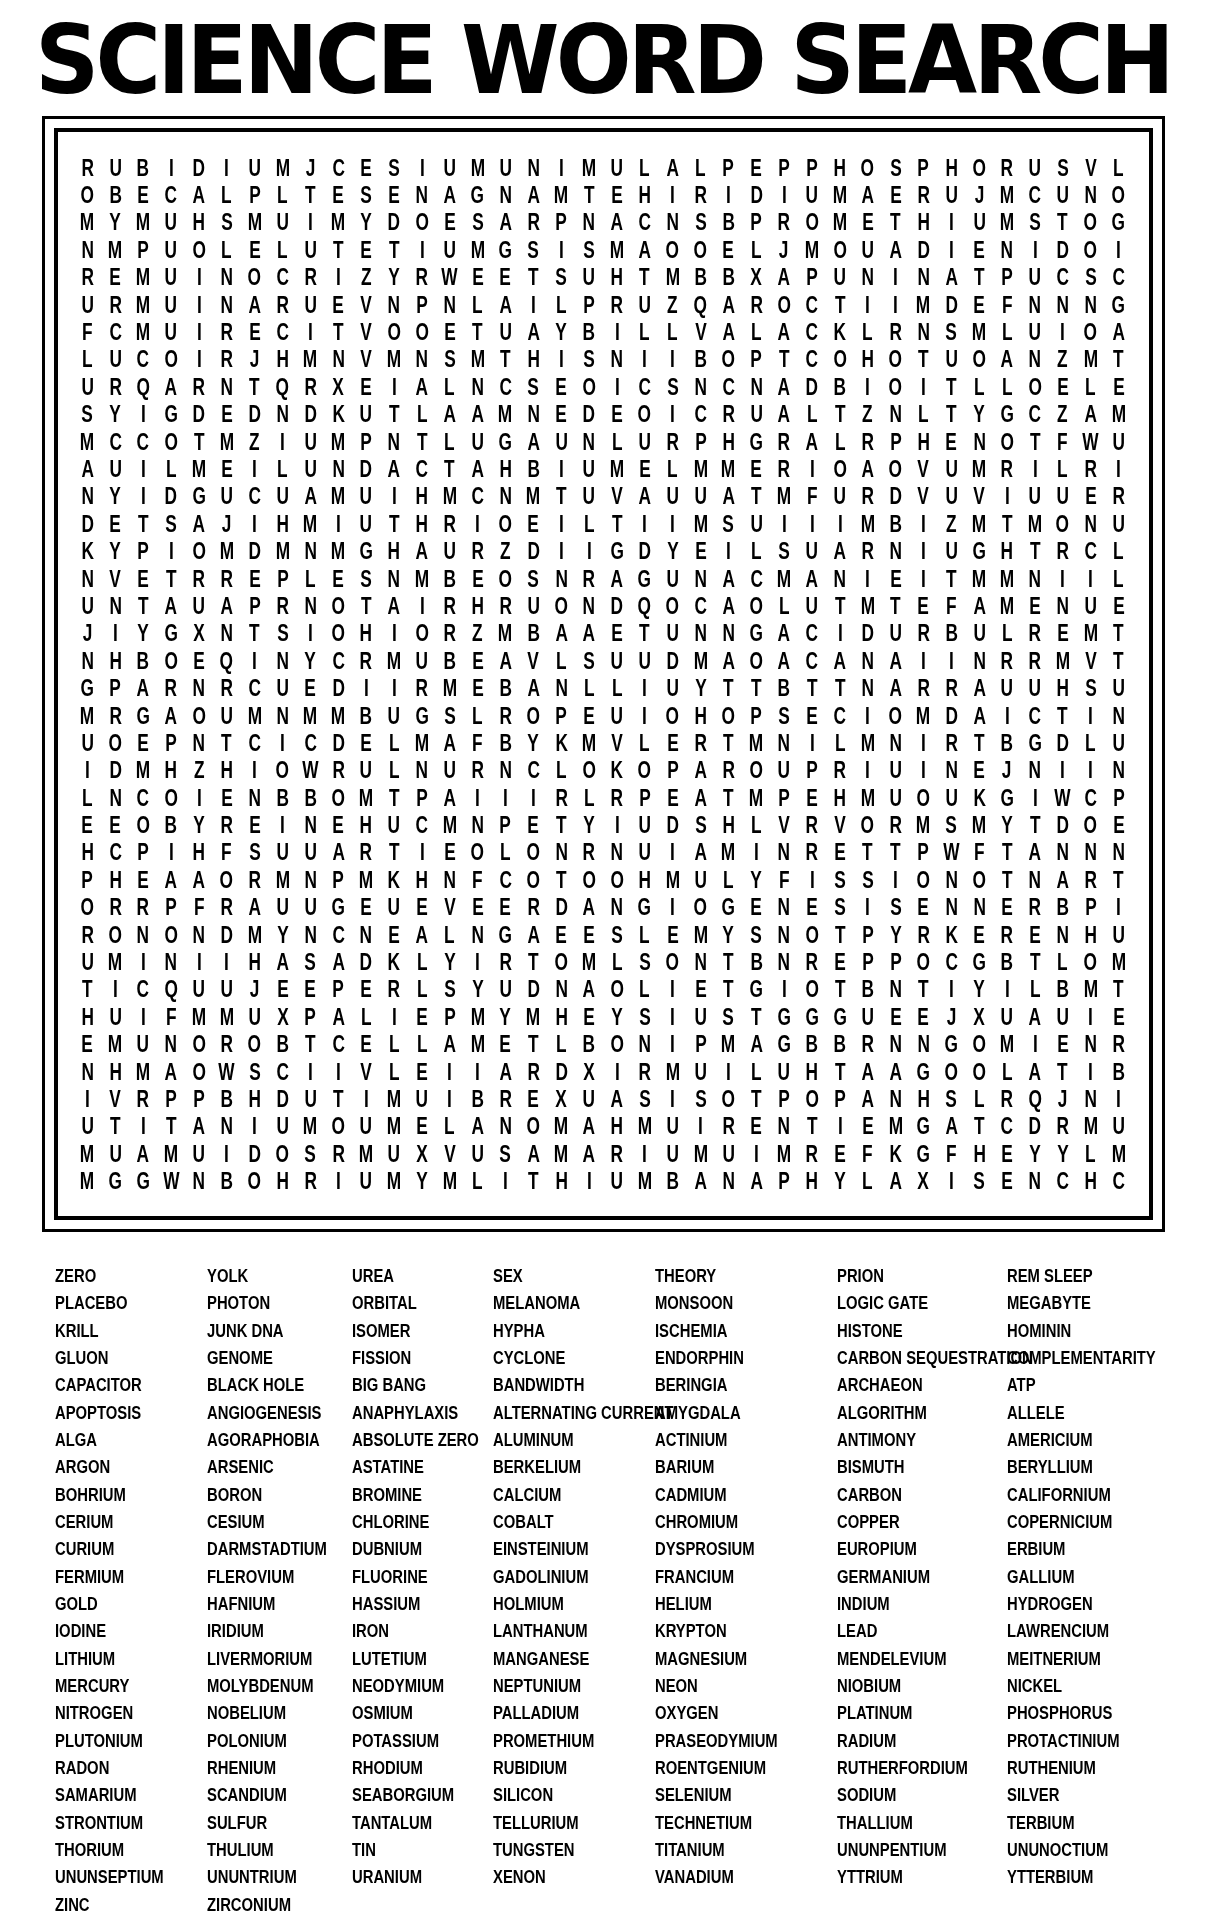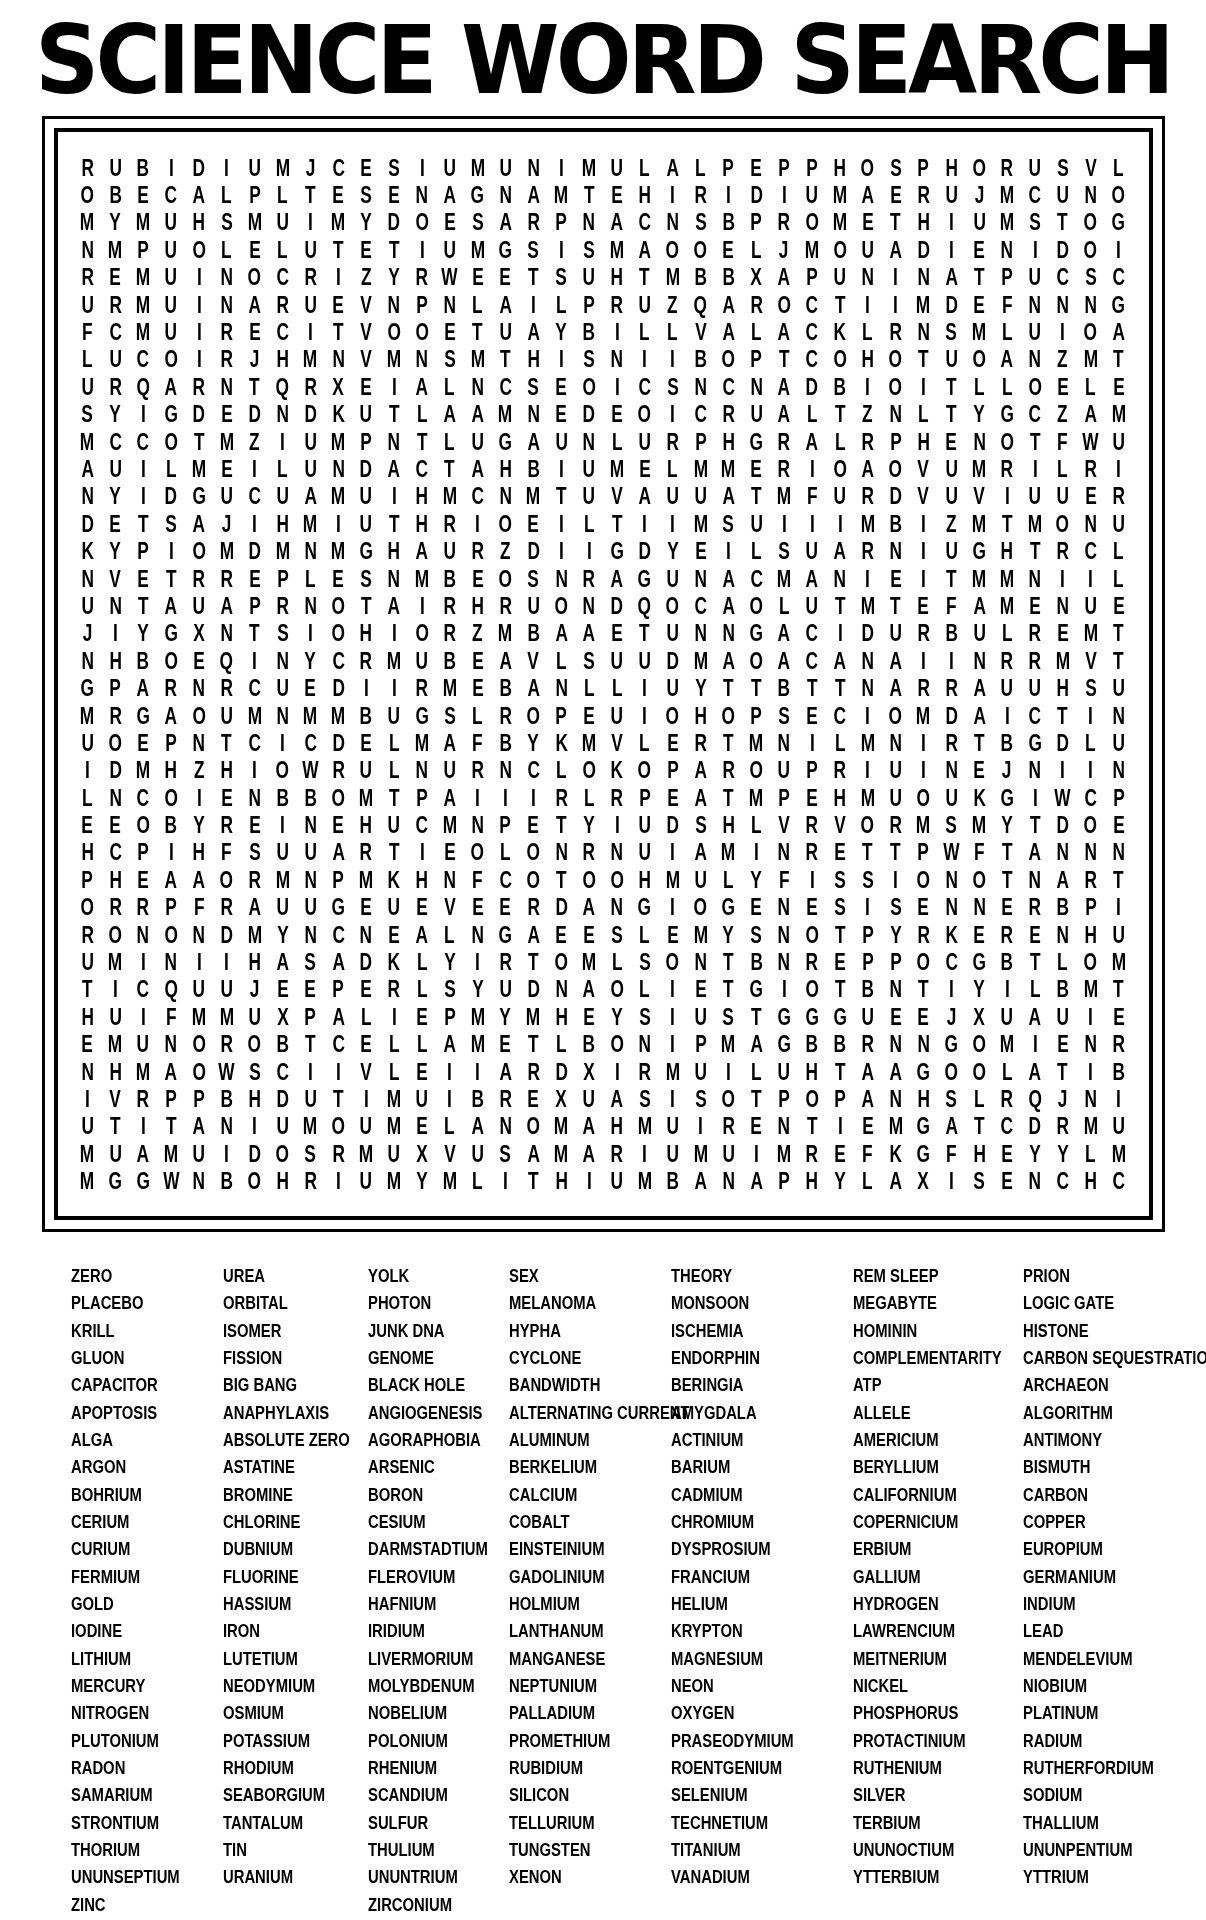--- a/index.html
+++ b/index.html
@@ -49,21 +49,21 @@
     font-weight:bold; font-size:24px; line-height:1;
   }
   .cell > span {
     display:inline-block;
     transform:scaleX(0.72);
     transform-origin:50% 50%;
   }
 
   
   .word-list {
-    margin:30px 0 0 71px;
+    margin:30px 0 0 55px;
     display:grid;
     grid-template-columns:152px 145px 141px 162px 182px 170px 199px;
     align-items:start;
   }
   .word-col { display:block; }
   .word {
     font-weight:bold;
     font-size:19px;
     line-height:27.35px;
     white-space:nowrap;
@@ -4436,45 +4436,20 @@
       <div class="word">NITROGEN</div>
       <div class="word">PLUTONIUM</div>
       <div class="word">RADON</div>
       <div class="word">SAMARIUM</div>
       <div class="word">STRONTIUM</div>
       <div class="word">THORIUM</div>
       <div class="word">UNUNSEPTIUM</div>
       <div class="word">ZINC</div>
     </div>
     <div class="word-col">
-      <div class="word">UREA</div>
-      <div class="word">ORBITAL</div>
-      <div class="word">ISOMER</div>
-      <div class="word">FISSION</div>
-      <div class="word">BIG BANG</div>
-      <div class="word">ANAPHYLAXIS</div>
-      <div class="word">ABSOLUTE ZERO</div>
-      <div class="word">ASTATINE</div>
-      <div class="word">BROMINE</div>
-      <div class="word">CHLORINE</div>
-      <div class="word">DUBNIUM</div>
-      <div class="word">FLUORINE</div>
-      <div class="word">HASSIUM</div>
-      <div class="word">IRON</div>
-      <div class="word">LUTETIUM</div>
-      <div class="word">NEODYMIUM</div>
-      <div class="word">OSMIUM</div>
-      <div class="word">POTASSIUM</div>
-      <div class="word">RHODIUM</div>
-      <div class="word">SEABORGIUM</div>
-      <div class="word">TANTALUM</div>
-      <div class="word">TIN</div>
-      <div class="word">URANIUM</div>
-    </div>
-    <div class="word-col">
       <div class="word">YOLK</div>
       <div class="word">PHOTON</div>
       <div class="word">JUNK DNA</div>
       <div class="word">GENOME</div>
       <div class="word">BLACK HOLE</div>
       <div class="word">ANGIOGENESIS</div>
       <div class="word">AGORAPHOBIA</div>
       <div class="word">ARSENIC</div>
       <div class="word">BORON</div>
       <div class="word">CESIUM</div>
@@ -4485,20 +4460,45 @@
       <div class="word">LIVERMORIUM</div>
       <div class="word">MOLYBDENUM</div>
       <div class="word">NOBELIUM</div>
       <div class="word">POLONIUM</div>
       <div class="word">RHENIUM</div>
       <div class="word">SCANDIUM</div>
       <div class="word">SULFUR</div>
       <div class="word">THULIUM</div>
       <div class="word">UNUNTRIUM</div>
       <div class="word">ZIRCONIUM</div>
+    </div>
+    <div class="word-col">
+      <div class="word">UREA</div>
+      <div class="word">ORBITAL</div>
+      <div class="word">ISOMER</div>
+      <div class="word">FISSION</div>
+      <div class="word">BIG BANG</div>
+      <div class="word">ANAPHYLAXIS</div>
+      <div class="word">ABSOLUTE ZERO</div>
+      <div class="word">ASTATINE</div>
+      <div class="word">BROMINE</div>
+      <div class="word">CHLORINE</div>
+      <div class="word">DUBNIUM</div>
+      <div class="word">FLUORINE</div>
+      <div class="word">HASSIUM</div>
+      <div class="word">IRON</div>
+      <div class="word">LUTETIUM</div>
+      <div class="word">NEODYMIUM</div>
+      <div class="word">OSMIUM</div>
+      <div class="word">POTASSIUM</div>
+      <div class="word">RHODIUM</div>
+      <div class="word">SEABORGIUM</div>
+      <div class="word">TANTALUM</div>
+      <div class="word">TIN</div>
+      <div class="word">URANIUM</div>
     </div>
     <div class="word-col">
       <div class="word">SEX</div>
       <div class="word">MELANOMA</div>
       <div class="word">HYPHA</div>
       <div class="word">CYCLONE</div>
       <div class="word">BANDWIDTH</div>
       <div class="word">ALTERNATING CURRENT</div>
       <div class="word">ALUMINUM</div>
       <div class="word">BERKELIUM</div>
@@ -4537,20 +4537,45 @@
       <div class="word">NEON</div>
       <div class="word">OXYGEN</div>
       <div class="word">PRASEODYMIUM</div>
       <div class="word">ROENTGENIUM</div>
       <div class="word">SELENIUM</div>
       <div class="word">TECHNETIUM</div>
       <div class="word">TITANIUM</div>
       <div class="word">VANADIUM</div>
     </div>
     <div class="word-col">
+      <div class="word">PRION</div>
+      <div class="word">LOGIC GATE</div>
+      <div class="word">HISTONE</div>
+      <div class="word">CARBON SEQUESTRATION</div>
+      <div class="word">ARCHAEON</div>
+      <div class="word">ALGORITHM</div>
+      <div class="word">ANTIMONY</div>
+      <div class="word">BISMUTH</div>
+      <div class="word">CARBON</div>
+      <div class="word">COPPER</div>
+      <div class="word">EUROPIUM</div>
+      <div class="word">GERMANIUM</div>
+      <div class="word">INDIUM</div>
+      <div class="word">LEAD</div>
+      <div class="word">MENDELEVIUM</div>
+      <div class="word">NIOBIUM</div>
+      <div class="word">PLATINUM</div>
+      <div class="word">RADIUM</div>
+      <div class="word">RUTHERFORDIUM</div>
+      <div class="word">SODIUM</div>
+      <div class="word">THALLIUM</div>
+      <div class="word">UNUNPENTIUM</div>
+      <div class="word">YTTRIUM</div>
+    </div>
+    <div class="word-col">
       <div class="word">REM SLEEP</div>
       <div class="word">MEGABYTE</div>
       <div class="word">HOMININ</div>
       <div class="word">COMPLEMENTARITY</div>
       <div class="word">ATP</div>
       <div class="word">ALLELE</div>
       <div class="word">AMERICIUM</div>
       <div class="word">BERYLLIUM</div>
       <div class="word">CALIFORNIUM</div>
       <div class="word">COPERNICIUM</div>
@@ -4561,38 +4586,13 @@
       <div class="word">MEITNERIUM</div>
       <div class="word">NICKEL</div>
       <div class="word">PHOSPHORUS</div>
       <div class="word">PROTACTINIUM</div>
       <div class="word">RUTHENIUM</div>
       <div class="word">SILVER</div>
       <div class="word">TERBIUM</div>
       <div class="word">UNUNOCTIUM</div>
       <div class="word">YTTERBIUM</div>
     </div>
-    <div class="word-col">
-      <div class="word">PRION</div>
-      <div class="word">LOGIC GATE</div>
-      <div class="word">HISTONE</div>
-      <div class="word">CARBON SEQUESTRATION</div>
-      <div class="word">ARCHAEON</div>
-      <div class="word">ALGORITHM</div>
-      <div class="word">ANTIMONY</div>
-      <div class="word">BISMUTH</div>
-      <div class="word">CARBON</div>
-      <div class="word">COPPER</div>
-      <div class="word">EUROPIUM</div>
-      <div class="word">GERMANIUM</div>
-      <div class="word">INDIUM</div>
-      <div class="word">LEAD</div>
-      <div class="word">MENDELEVIUM</div>
-      <div class="word">NIOBIUM</div>
-      <div class="word">PLATINUM</div>
-      <div class="word">RADIUM</div>
-      <div class="word">RUTHERFORDIUM</div>
-      <div class="word">SODIUM</div>
-      <div class="word">THALLIUM</div>
-      <div class="word">UNUNPENTIUM</div>
-      <div class="word">YTTRIUM</div>
-    </div>
   </div>
 
 </body></html>

